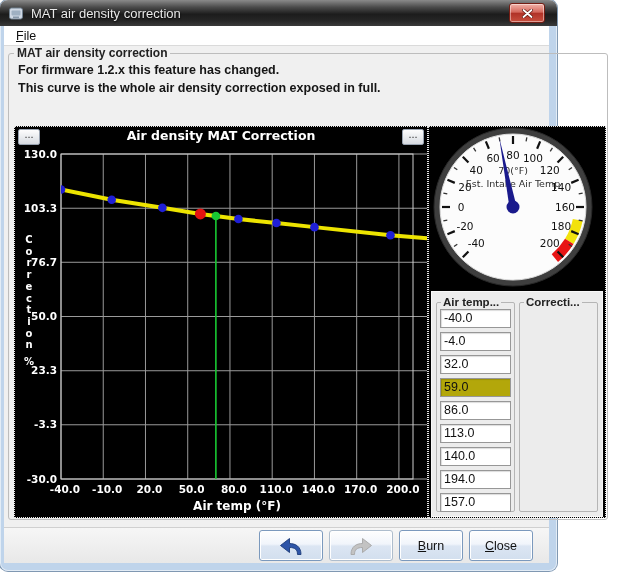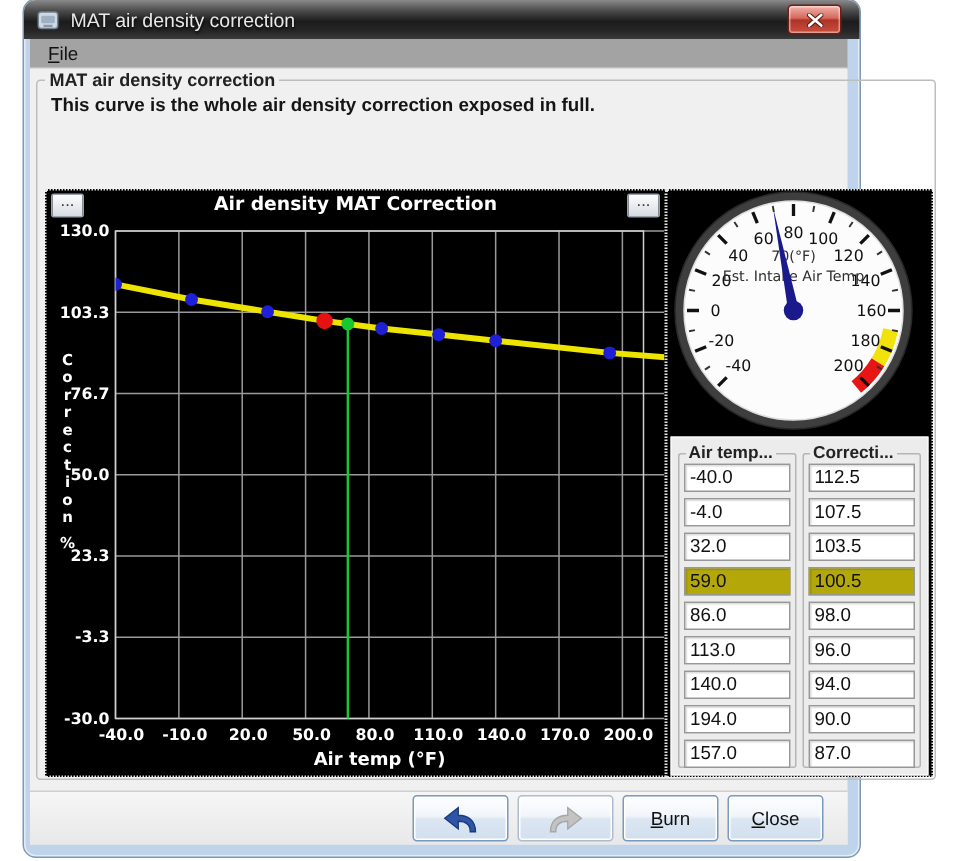--- a/index.html
+++ b/index.html
@@ -1,27 +1,27 @@
 <!DOCTYPE html>
 <html><head>
 <meta charset="utf-8">
 <style>
   html,body{margin:0;padding:0;}
   body{background:#ffffff;font-family:"Liberation Sans",sans-serif;}
   .page{position:relative;width:638px;height:574px;background:#ffffff;overflow:hidden;}
-  .window{position:absolute;left:16px;top:0;width:557px;height:571px;background:#bfd4eb;
+  .window{position:absolute;left:0;top:0;width:557px;height:571px;background:#bfd4eb;
     border-radius:8px;box-shadow:0 0 0 1px #8098b2, inset 0 0 0 1px rgba(255,255,255,.55);}
   .titlebar{position:absolute;left:0;top:0;right:0;height:26px;border-radius:8px 8px 0 0;
     background:linear-gradient(180deg,#8a8a8a 0%,#4a4a4a 28%,#1c1c1c 55%,#262626 80%,#3a3a3a 100%);
     display:flex;align-items:center;padding:0 8px;box-sizing:border-box;}
   .title{color:#e8e8e8;font-size:13px;margin-left:7px;text-shadow:0 1px 2px #000;}
   .close-btn{position:absolute;right:12px;top:3px;width:34px;height:18px;border-radius:3px;
     background:linear-gradient(180deg,#f2b3a9 0%,#d4685c 45%,#b03227 52%,#c8503f 100%);
     border:1px solid #731d14;display:flex;align-items:center;justify-content:center;box-shadow:inset 0 0 0 1px rgba(255,255,255,.45);cursor:pointer;}
-  .menubar{position:absolute;left:4px;right:8px;top:26px;height:20px;background:#a3a3a3;
+  .menubar{position:absolute;left:4px;right:8px;top:26px;height:20px;background:#ffffff;
     border-bottom:1px solid #dadada;display:flex;align-items:center;padding-left:7px;box-sizing:border-box;}
   .menu-item{font-size:12.5px;color:#111;padding:1px 5px;cursor:default;}
   .body{position:absolute;left:4px;right:8px;top:46px;bottom:8px;background:#f0f0f0;}
   fieldset.main-group{position:absolute;left:4px;top:0;width:600px;height:474px;margin:0;padding:0;
     border:1px solid #bdbdbd;border-radius:3px;box-sizing:border-box;}
   fieldset.main-group > legend{margin-left:5px;padding:0 3px;font-size:12px;font-weight:bold;color:#222;}
   .info-lines{padding:1px 0 0 9px;font-size:12.5px;font-weight:bold;color:#151515;line-height:18px;}
   .chart-panel{position:absolute;left:10px;top:80px;width:414px;height:392px;background:#000;
     border:1px dotted #e3e3e3;box-sizing:border-box;}
   .chart-title{position:absolute;left:0;right:0;top:1px;text-align:center;color:#fff;
@@ -77,20 +77,21 @@
 
     <div class="menubar">
       <span class="menu-item"><u>F</u>ile</span>
     </div>
 
     <div class="body">
 
       <fieldset class="main-group">
         <legend>MAT air density correction</legend>
         <div class="info-lines">
+          <div>For firmware 1.2.x this feature has changed.</div>
           <div>This curve is the whole air density correction exposed in full.</div>
         </div>
       </fieldset>
 
       <div class="chart-panel">
         <svg id="chart-svg" width="412" height="390" viewBox="0 0 412 390">
             <defs>
               <clipPath id="plotclip">
                 <rect x="46" y="23" width="366" height="333"></rect>
               </clipPath>
@@ -219,31 +220,20 @@
                 <div class="cell" style="background: rgb(179, 167, 10);">59.0</div>
                 <div class="cell">86.0</div>
                 <div class="cell">113.0</div>
                 <div class="cell">140.0</div>
                 <div class="cell">194.0</div>
                 <div class="cell">157.0</div>
               </div>
           </fieldset>
           <fieldset class="col">
             <legend>Correcti...</legend>
-            <div id="col1">
-                <div class="cell">112.5</div>
-                <div class="cell">107.5</div>
-                <div class="cell">103.5</div>
-                <div class="cell" style="background: rgb(179, 167, 10);">100.5</div>
-                <div class="cell">98.0</div>
-                <div class="cell">96.0</div>
-                <div class="cell">94.0</div>
-                <div class="cell">90.0</div>
-                <div class="cell">87.0</div>
-              </div>
           </fieldset>
         </div>
       </div>
 
       <div class="button-bar">
         <button class="btn">
           <svg width="28" height="24" viewBox="0 0 28 24">
             <path d="M24 20.5 C24 12.5, 18.5 9.5, 12.5 9.5 L12.5 4.5 L3.5 11.5 L12.5 18.5 L12.5 13.5 C18 13.5, 20.5 15.5, 20.5 20.5 Z" fill="#2e55a8" stroke="#1b3a78" stroke-width="0.9"></path>
           </svg>
         </button>

